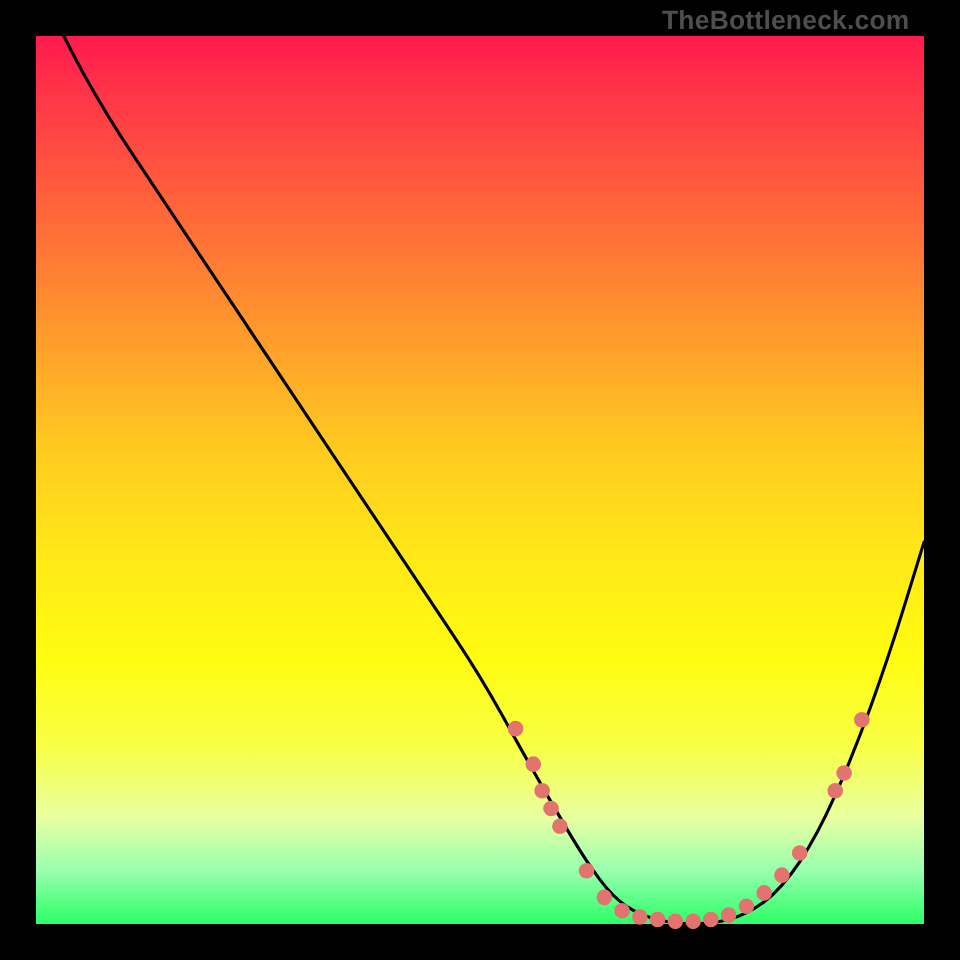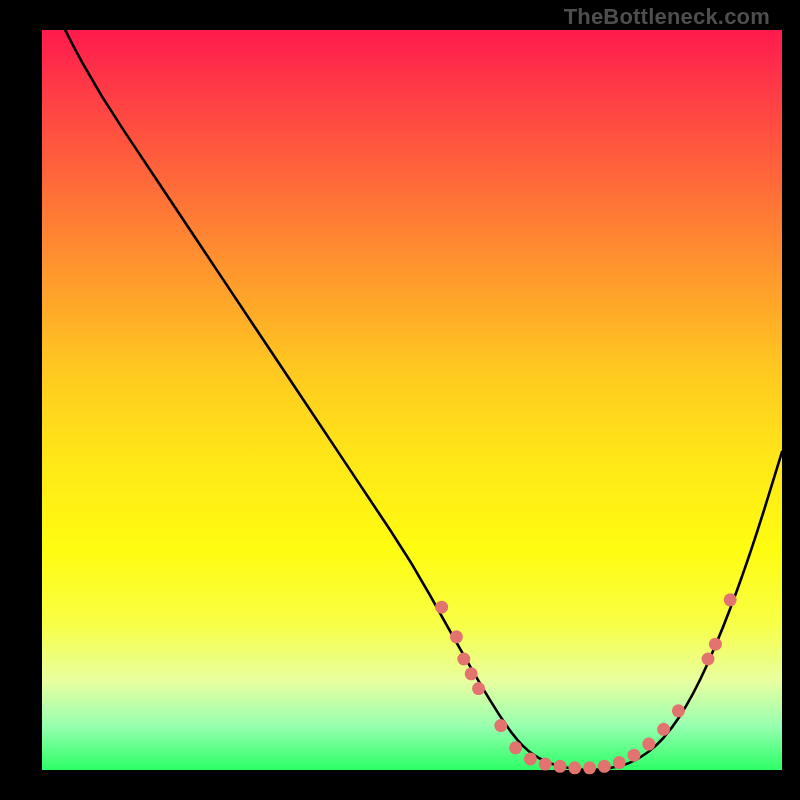--- a/index.html
+++ b/index.html
@@ -11,21 +11,20 @@
     overflow: hidden;
     font-family: Arial, Helvetica, sans-serif;
   }
   .frame {
     position: absolute;
     left: 0;
     top: 0;
     width: 772px;
     height: 800px;
     background: #000;
-    margin-left: 12px;
   }
   .plot {
     position: absolute;
     left: 30px;
     top: 30px;
     width: 740px;
     height: 740px;
     background: linear-gradient(to bottom,
       #ff1a4d 0%,
       #ff3348 6%,

